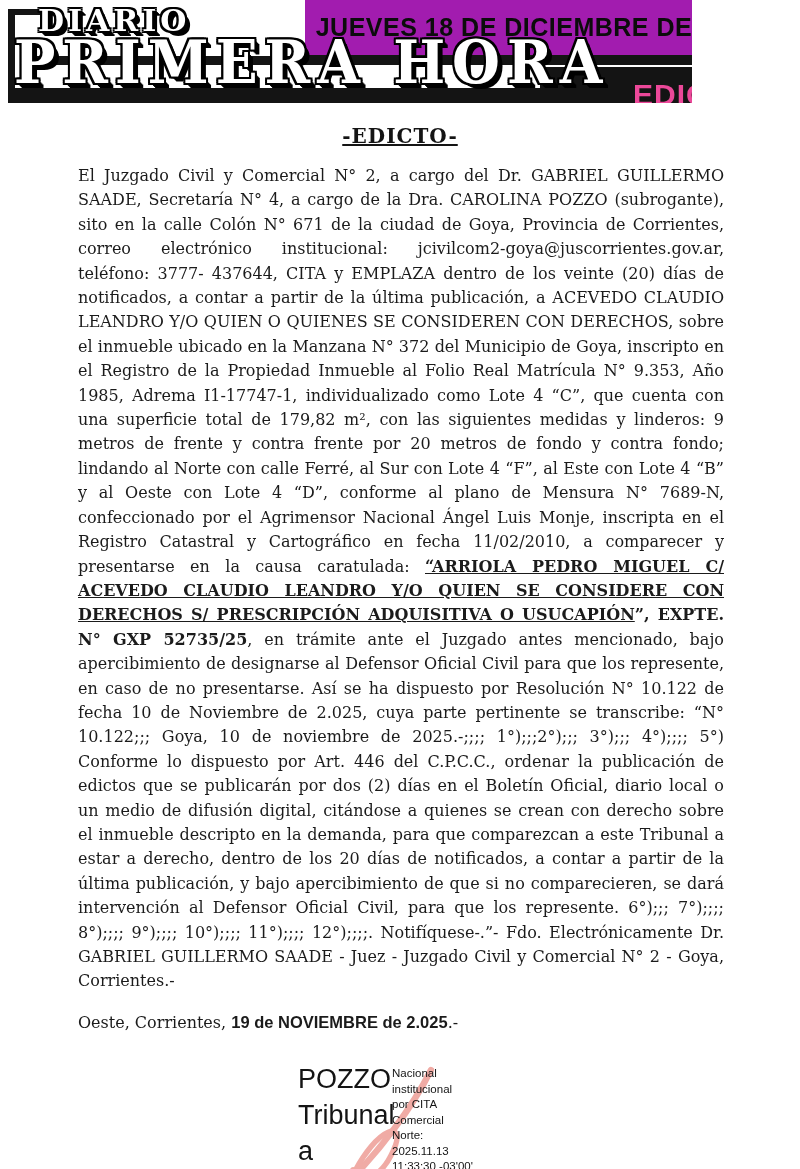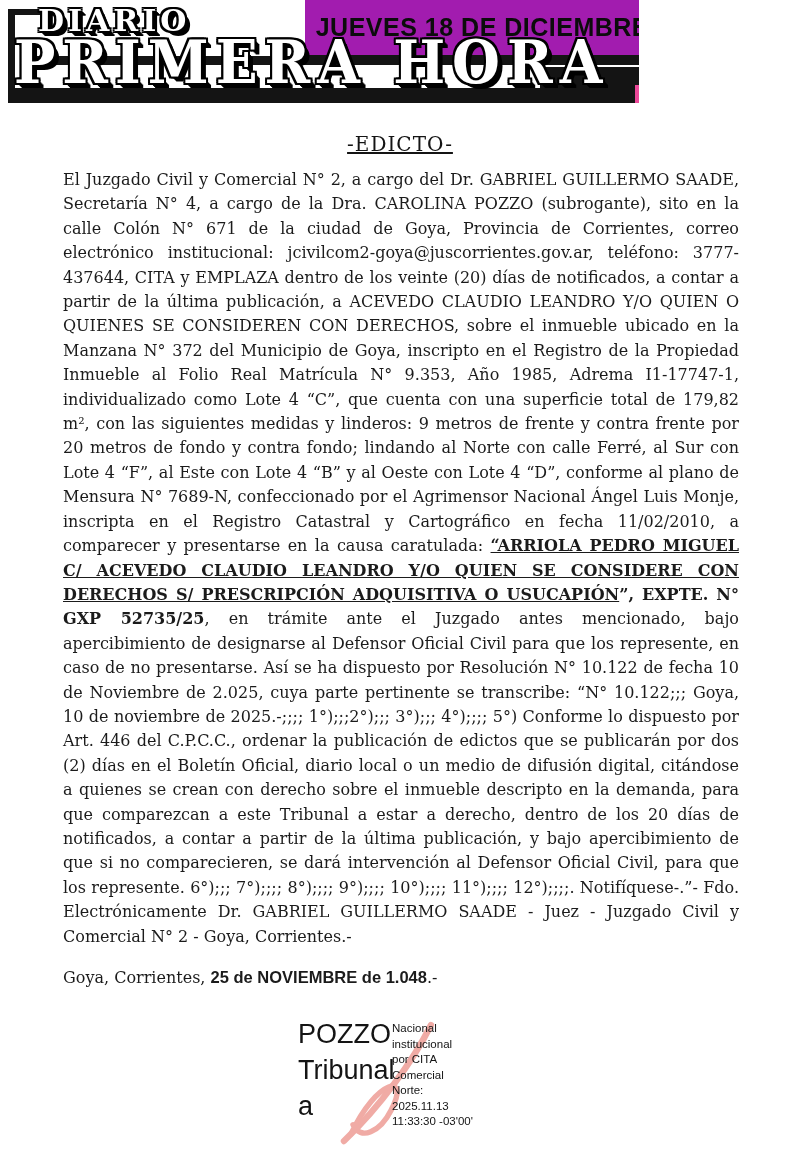--- a/index.html
+++ b/index.html
@@ -2,21 +2,21 @@
 <html><head>
 <meta charset="utf-8">
 <style>
   html, body { margin:0; padding:0; background:#ffffff; }
   .page {
     position:relative; width:800px; height:1169px; background:#ffffff;
     overflow:hidden; font-family:"DejaVu Serif", serif; color:#1c1c1c;
   }
 
   
-  .masthead { position:relative; width:639px; height:103px; overflow:hidden; background:#fff; }
+  .masthead { position:relative; width:692px; height:103px; overflow:hidden; background:#fff; }
   .mh-bracket {
     position:absolute; left:8px; top:9px; width:42px; height:82px;
     border-left:7px solid #141414; border-top:6px solid #141414;
   }
   .outlined {
     color:#ffffff; font-weight:bold;
     text-shadow:
       -2px -2px 0 #000, 0 -2px 0 #000, 2px -2px 0 #000,
       -2px 0 0 #000, 2px 0 0 #000,
       -2px 2px 0 #000, 0 2px 0 #000, 2px 2px 0 #000,
@@ -44,28 +44,28 @@
   }
   .mh-band-bottom { position:absolute; left:8px; top:88px; width:540px; height:15px; background:#141414; z-index:1; }
   .mh-primera {
     position:absolute; left:14px; top:32px; z-index:3; white-space:nowrap;
     font-size:55px; line-height:1; letter-spacing:7px; transform:scaleY(1.08);
     transform-origin:top left;
   }
 
   
   .edicto-title {
-    margin-top:29px; text-align:center;
-    font-weight:normal; font-size:20px; letter-spacing:1px;
+    margin-top:21px; text-align:center;
+    font-weight:bold; font-size:20px; letter-spacing:1px;
     text-decoration:underline; color:#141414;
   }
 
   
   .doc-body { margin:12px 60px 0 62px; }
-  .doc-body p { margin:1px; text-align:justify; font-size:16px; line-height:24.4px; color:#1b1b1b; }
+  .doc-body p { margin:16px; text-align:justify; font-size:16px; line-height:24.4px; color:#1b1b1b; }
   .bu { font-weight:bold; text-decoration:underline; }
   .b  { font-weight:bold; }
   .p2 { margin-top:13px !important; }
   .p3 { margin-top:16px !important; text-align:left !important; }
   .date-b {
     font-family:"Liberation Sans", sans-serif; font-weight:bold; font-size:16.5px;
   }
 
   
   .sig { position:relative; margin:26px 0 0 298px; width:260px; height:145px; }
@@ -99,21 +99,21 @@
     <div class="mh-band-bottom"></div>
     <div class="mh-primera outlined">PRIMERA HORA</div>
   </header>
 
   <div class="edicto-title">-EDICTO-</div>
 
   <div class="doc-body">
     <p><span>El Juzgado Civil y Comercial N° 2, a cargo del Dr. GABRIEL GUILLERMO SAADE, Secretaría N° 4, a cargo de la Dra. CAROLINA POZZO (subrogante), sito en la calle Colón N° 671 de la ciudad de Goya, Provincia de Corrientes, correo electrónico institucional: jcivilcom2-goya@juscorrientes.gov.ar, teléfono: 3777- 437644, CITA y EMPLAZA dentro de los veinte (20) días de notificados, a contar a partir de la última publicación, a ACEVEDO CLAUDIO LEANDRO Y/O QUIEN O QUIENES SE CONSIDEREN CON DERECHOS, sobre el inmueble ubicado en la Manzana N° 372 del Municipio de Goya, inscripto en el Registro de la Propiedad Inmueble al Folio Real Matrícula N° 9.353, Año 1985, Adrema I1-17747-1, individualizado como Lote 4 “C”, que cuenta con una superficie total de 179,82 m², con las siguientes medidas y linderos: 9 metros de frente y contra frente por 20 metros de fondo y contra fondo; lindando al Norte con calle Ferré, al Sur con Lote 4 “F”, al Este con Lote 4 “B” y al Oeste con Lote 4 “D”, conforme al plano de Mensura N° 7689-N, confeccionado por el Agrimensor Nacional Ángel Luis Monje, inscripta en el Registro Catastral y Cartográfico en fecha 11/02/2010, a comparecer y presentarse en la causa caratulada: </span><span class="bu">“ARRIOLA PEDRO MIGUEL C/ ACEVEDO CLAUDIO LEANDRO Y/O QUIEN SE CONSIDERE CON DERECHOS S/ PRESCRIPCIÓN ADQUISITIVA O USUCAPIÓN</span><span class="b">”, EXPTE. N° GXP 52735/25</span><span>, en trámite ante el Juzgado antes mencionado, bajo apercibimiento de designarse al Defensor Oficial Civil para que los represente, en caso de no presentarse. Así se ha dispuesto por Resolución N° 10.122 de fecha 10 de Noviembre de 2.025, cuya parte pertinente se transcribe: “N° 10.122;;; Goya, 10 de noviembre de 2025.-;;;; 1°);;;2°);;; 3°);;; 4°);;;; 5°) Conforme lo dispuesto por Art. 446 del C.P.C.C., ordenar la publicación de edictos que se publicarán por dos (2) días en el Boletín Oficial, diario local o un medio de difusión digital, citándose a quienes se crean con derecho sobre el inmueble descripto en la demanda, para que comparezcan a este Tribunal a estar a derecho, dentro de los 20 días de notificados, a contar a partir de la última publicación, y bajo apercibimiento de que si no comparecieren, se dará intervención al Defensor Oficial Civil, para que los represente. 6°);;; 7°);;;; 8°);;;; 9°);;;; 10°);;;; 11°);;;; 12°);;;;. Notifíquese-.”- Fdo. Electrónicamente Dr. GABRIEL GUILLERMO SAADE - Juez - Juzgado Civil y Comercial N° 2 - Goya, Corrientes.-</span></p>
 
 
-    <p class="p3"><span>Goya, Corrientes, </span><span class="date-b">25 de NOVIEMBRE de 1.048</span><span>.-</span></p>
+    <p class="p3"><span>Oeste, Corrientes, </span><span class="date-b">19 de NOVIEMBRE de 2.025</span><span>.-</span></p>
   </div>
 
   <div class="sig">
     <svg class="sig-swirl" viewBox="0 0 150 140" xmlns="http://www.w3.org/2000/svg">
       <path d="M118 6 C 98 46, 62 96, 22 134" fill="none" stroke="#f0aba5" stroke-width="7" stroke-linecap="round"></path>
       <path d="M30 126 C 58 66, 96 58, 74 100 C 62 124, 40 134, 32 116" fill="none" stroke="#f0aba5" stroke-width="6" stroke-linecap="round"></path>
     </svg>
     <div class="sig-name">
       <div>POZZO</div>
       <div>Tribunal</div>

